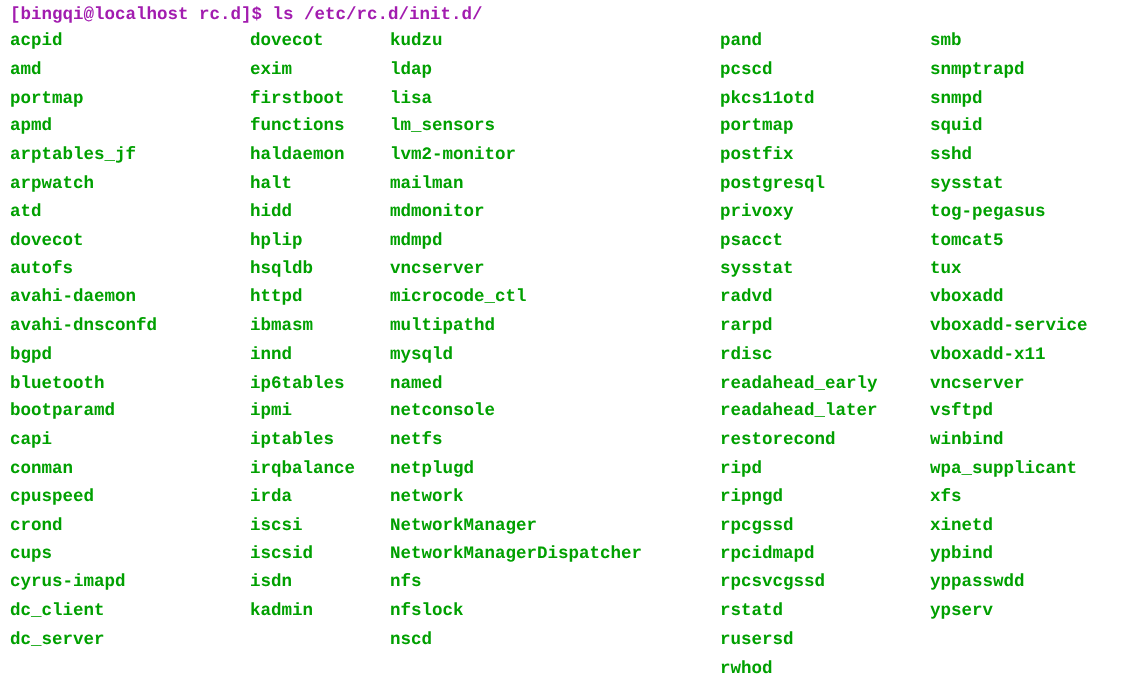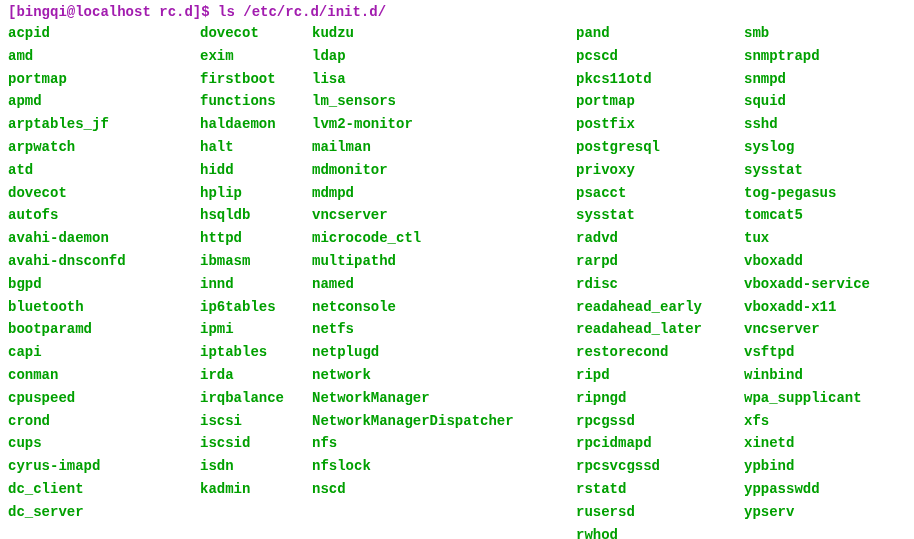--- a/index.html
+++ b/index.html
@@ -76,39 +76,40 @@
       <span>halt</span>
       <span>hidd</span>
       <span>hplip</span>
       <span>hsqldb</span>
       <span>httpd</span>
       <span>ibmasm</span>
       <span>innd</span>
       <span>ip6tables</span>
       <span>ipmi</span>
       <span>iptables</span>
+      <span>irqbalance</span>
       <span>irda</span>
-      <span>irqbalance</span>
       <span>iscsi</span>
       <span>iscsid</span>
       <span>isdn</span>
       <span>kadmin</span>
     </div>
   <div class="col c3">
       <span>kudzu</span>
       <span>ldap</span>
       <span>lisa</span>
       <span>lm_sensors</span>
       <span>lvm2-monitor</span>
       <span>mailman</span>
       <span>mdmonitor</span>
       <span>mdmpd</span>
       <span>vncserver</span>
       <span>microcode_ctl</span>
       <span>multipathd</span>
+      <span>mysqld</span>
       <span>named</span>
       <span>netconsole</span>
       <span>netfs</span>
       <span>netplugd</span>
       <span>network</span>
       <span>NetworkManager</span>
       <span>NetworkManagerDispatcher</span>
       <span>nfs</span>
       <span>nfslock</span>
       <span>nscd</span>
@@ -137,21 +138,20 @@
       <span>rstatd</span>
       <span>rusersd</span>
       <span>rwhod</span>
     </div>
   <div class="col c5">
       <span>smb</span>
       <span>snmptrapd</span>
       <span>snmpd</span>
       <span>squid</span>
       <span>sshd</span>
-      <span>syslog</span>
       <span>sysstat</span>
       <span>tog-pegasus</span>
       <span>tomcat5</span>
       <span>tux</span>
       <span>vboxadd</span>
       <span>vboxadd-service</span>
       <span>vboxadd-x11</span>
       <span>vncserver</span>
       <span>vsftpd</span>
       <span>winbind</span>

